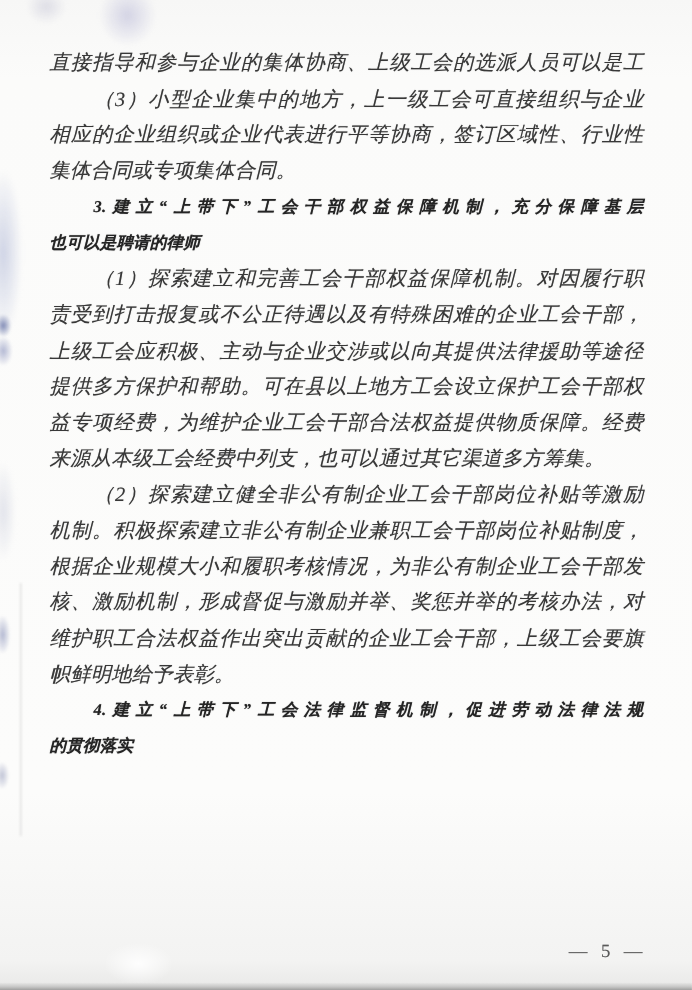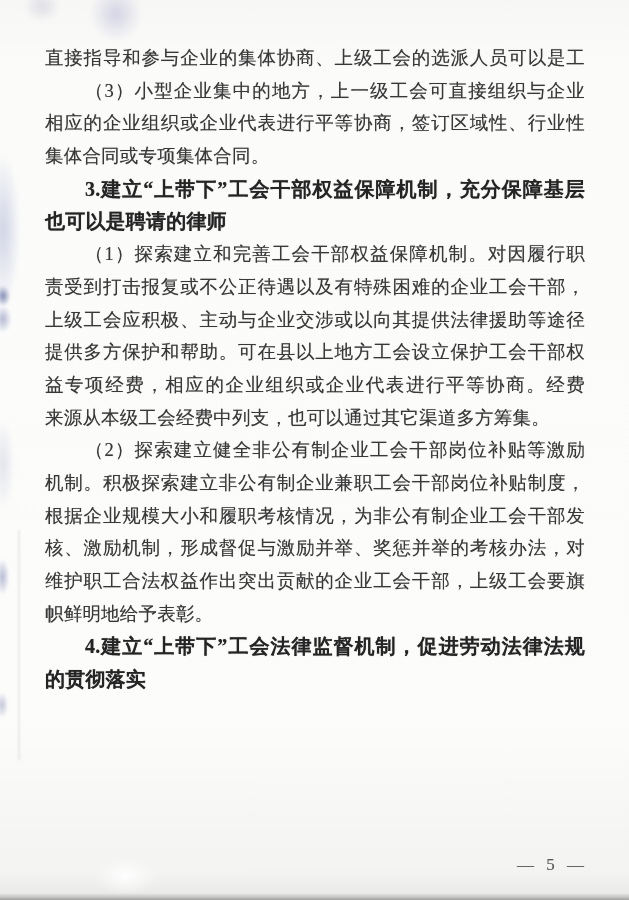--- a/index.html
+++ b/index.html
@@ -77,31 +77,32 @@
     color: #383838;
   }
   .line {
     height: 32.7px;
     line-height: 32.7px;
     font-size: 18.5px;
     letter-spacing: 0.2px;
     white-space: nowrap;
     text-align: left;
     text-shadow: 0 0 0.7px rgba(70,70,70,0.55);
+    font-style: italic;
   }
   .line.j {
     white-space: normal;
     text-align: justify;
     text-align-last: justify;
     text-justify: inter-character;
   }
   .line.ind { padding-left: 40px; }
   .line.bold {
     font-weight: bold;
-    font-size: 20px;
+    font-size: 15px;
     color: #242424;
     text-shadow: 0 0 0.8px rgba(40,40,40,0.6);
   }
   .page-number {
     position: absolute;
     top: 855px; left: 0;
     width: 588px;
     text-align: right;
     font-size: 17px;
     letter-spacing: 4px;
@@ -130,21 +131,21 @@
       <div class="line j">直接指导和参与企业的集体协商、上级工会的选派人员可以是工</div>
       <div class="line j ind">（3）小型企业集中的地方，上一级工会可直接组织与企业</div>
       <div class="line j">相应的企业组织或企业代表进行平等协商，签订区域性、行业性</div>
       <div class="line">集体合同或专项集体合同。</div>
       <div class="line j ind bold">3.建立“上带下”工会干部权益保障机制，充分保障基层</div>
       <div class="line bold">也可以是聘请的律师</div>
       <div class="line j ind">（1）探索建立和完善工会干部权益保障机制。对因履行职</div>
       <div class="line j">责受到打击报复或不公正待遇以及有特殊困难的企业工会干部，</div>
       <div class="line j">上级工会应积极、主动与企业交涉或以向其提供法律援助等途径</div>
       <div class="line j">提供多方保护和帮助。可在县以上地方工会设立保护工会干部权</div>
-      <div class="line j">益专项经费，相应的企业组织或企业代表进行平等协商。经费</div>
+      <div class="line j">益专项经费，为维护企业工会干部合法权益提供物质保障。经费</div>
       <div class="line">来源从本级工会经费中列支，也可以通过其它渠道多方筹集。</div>
       <div class="line j ind">（2）探索建立健全非公有制企业工会干部岗位补贴等激励</div>
       <div class="line j">机制。积极探索建立非公有制企业兼职工会干部岗位补贴制度，</div>
       <div class="line j">根据企业规模大小和履职考核情况，为非公有制企业工会干部发</div>
       <div class="line j">核、激励机制，形成督促与激励并举、奖惩并举的考核办法，对</div>
       <div class="line j">维护职工合法权益作出突出贡献的企业工会干部，上级工会要旗</div>
       <div class="line">帜鲜明地给予表彰。</div>
       <div class="line j ind bold">4.建立“上带下”工会法律监督机制，促进劳动法律法规</div>
       <div class="line bold">的贯彻落实</div>
     </div>

